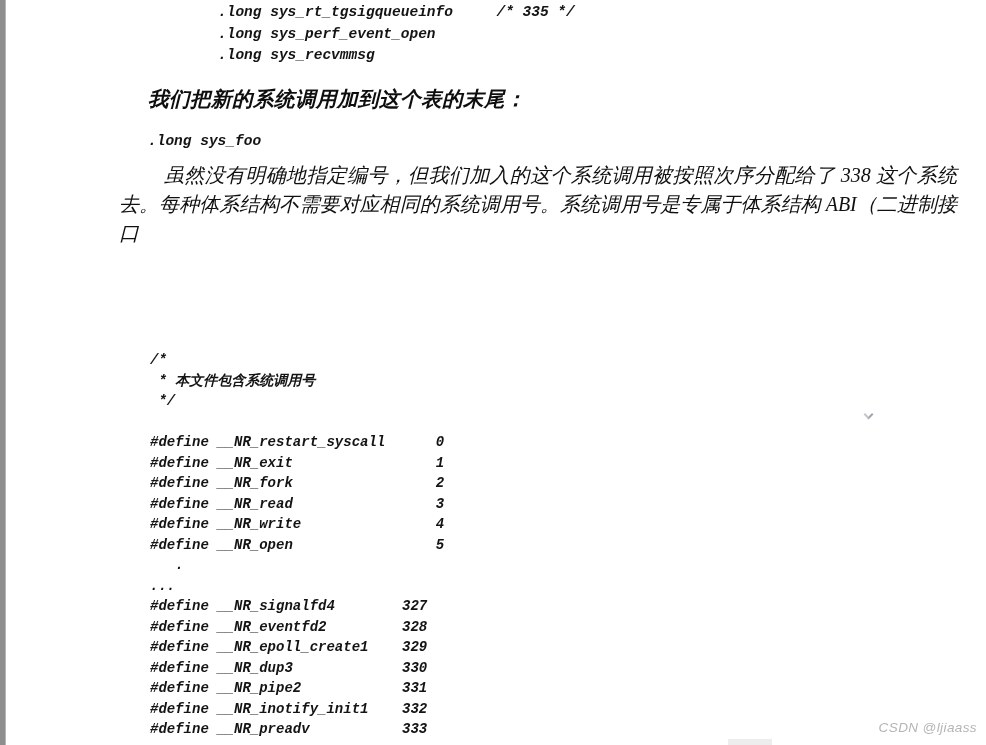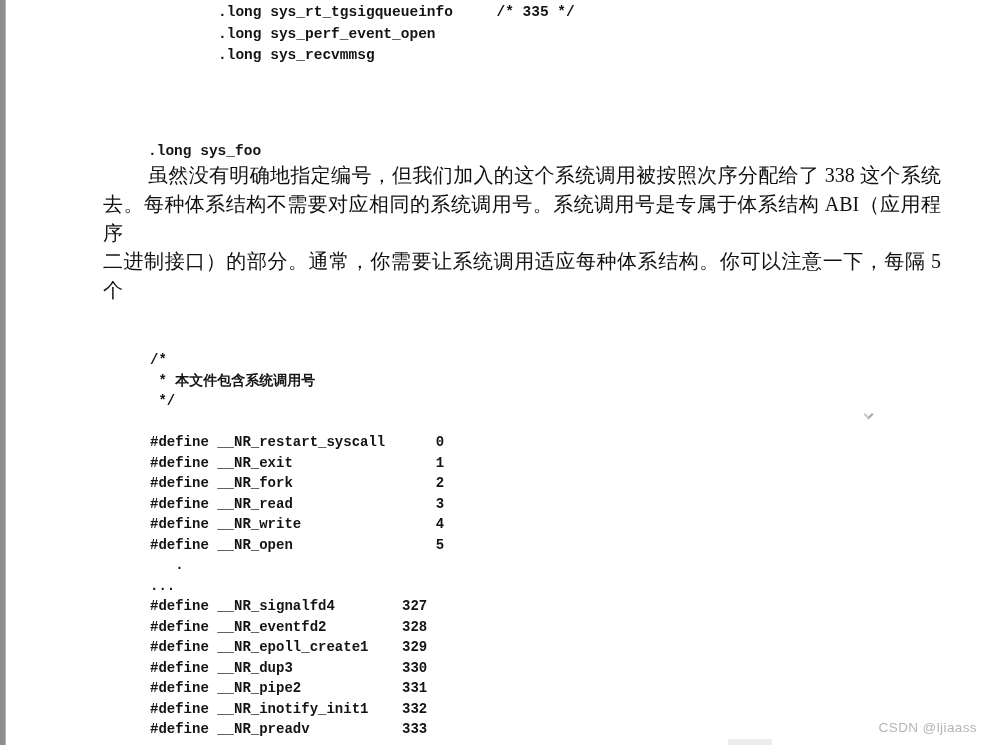--- a/index.html
+++ b/index.html
@@ -3,20 +3,21 @@
 <meta charset="utf-8">
 <style>
   html, body { margin: 0; padding: 0; background: #ffffff; }
   .page {
     position: relative;
     width: 986px;
     height: 745px;
     background: #ffffff;
     overflow: hidden;
     color: #1b1b1b;
+    font-style: italic;
   }
   .scan-edge {
     position: absolute;
     left: 0; top: 0;
     width: 5px; height: 745px;
     background: #8e8e8e;
     border-right: 1px solid #b5b5b5;
   }
   pre.code {
     position: absolute;
@@ -25,42 +26,42 @@
     font-weight: bold;
     color: #141414;
     white-space: pre;
   }
   .code-top {
     left: 218px; top: 2px;
     font-size: 14.5px;
     line-height: 21.5px;
   }
   .code-sysfoo {
-    left: 148px; top: 141px;
+    left: 148px; top: 131px;
     font-size: 14.5px;
     line-height: 21px;
   }
   .code-main {
     left: 150px; top: 350px;
     font-size: 14px;
     line-height: 20.5px;
   }
   .lead {
     position: absolute;
     left: 148px; top: 86px;
     font-family: "Liberation Serif", "DejaVu Serif", serif;
     font-weight: bold;
     font-size: 20.5px;
     line-height: 26px;
     color: #0e0e0e;
     letter-spacing: 0.5px;
   }
   .para {
     position: absolute;
-    left: 103px;
+    left: 119px;
     width: 838px;
     font-family: "Liberation Serif", "DejaVu Serif", serif;
     font-size: 20px;
     color: #101010;
   }
   .para-1 { top: 161px; line-height: 28.8px; }
   .para-2 { top: 309px; line-height: 28.8px; }
   .pline {
     text-align: justify;
     text-align-last: justify;
@@ -98,27 +99,27 @@
 <body>
 
 <div class="page">
 
   <div class="scan-edge"></div>
 
   <pre class="code code-top">.long sys_rt_tgsigqueueinfo     /* 335 */
 .long sys_perf_event_open
 .long sys_recvmmsg</pre>
 
+  <div class="lead">我们把新的系统调用加到这个表的末尾：</div>
 
   <pre class="code code-sysfoo">.long sys_foo</pre>
 
   <div class="para para-1">
     <div class="pline first">虽然没有明确地指定编号，但我们加入的这个系统调用被按照次序分配给了 338 这个系统</div>
-    <div class="pline">去。每种体系结构不需要对应相同的系统调用号。系统调用号是专属于体系结构 ABI（应用程序</div>
-    <div class="pline">二进制接口）的部分。通常，你需要让系统调用适应每种体系结构。你可以注意一下，每隔 5 个</div>
+    <div class="pline">去。每种体系结构不需要对应相同的系统调用号。系统调用号是专属于体系结构 ABI（二进制接口</div>
   </div>
 
 
   <pre class="code code-main">/*
  * 本文件包含系统调用号
  */
 
 #define __NR_restart_syscall      0
 #define __NR_exit                 1
 #define __NR_fork                 2

